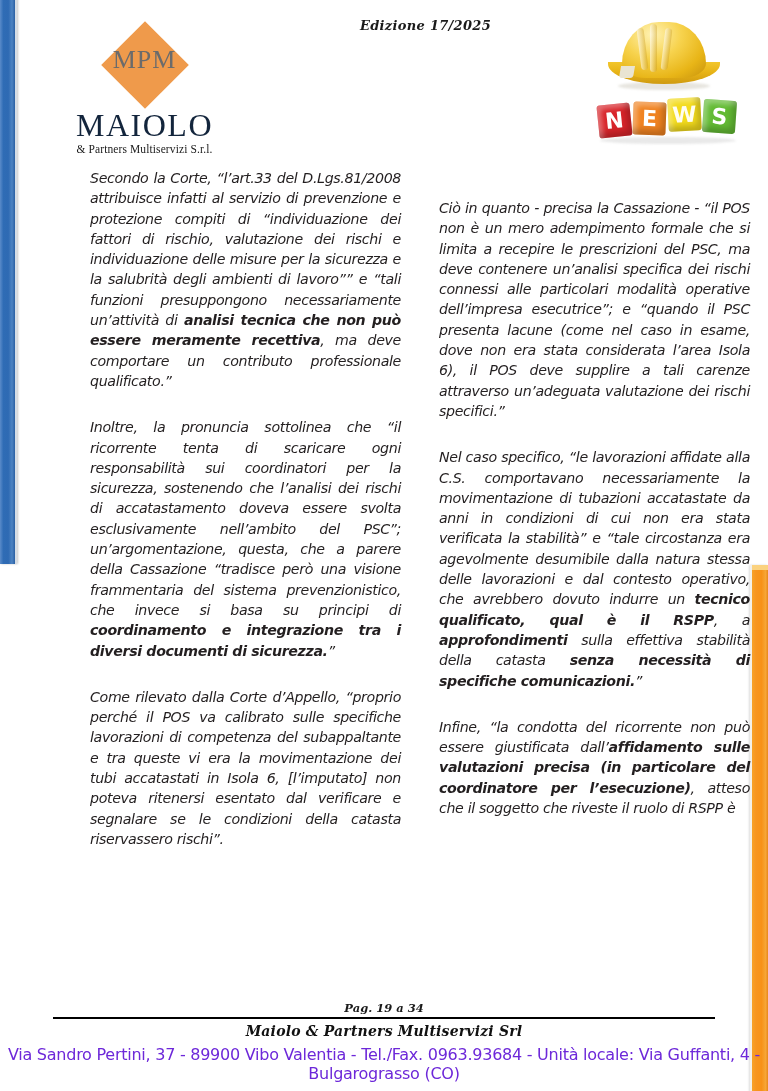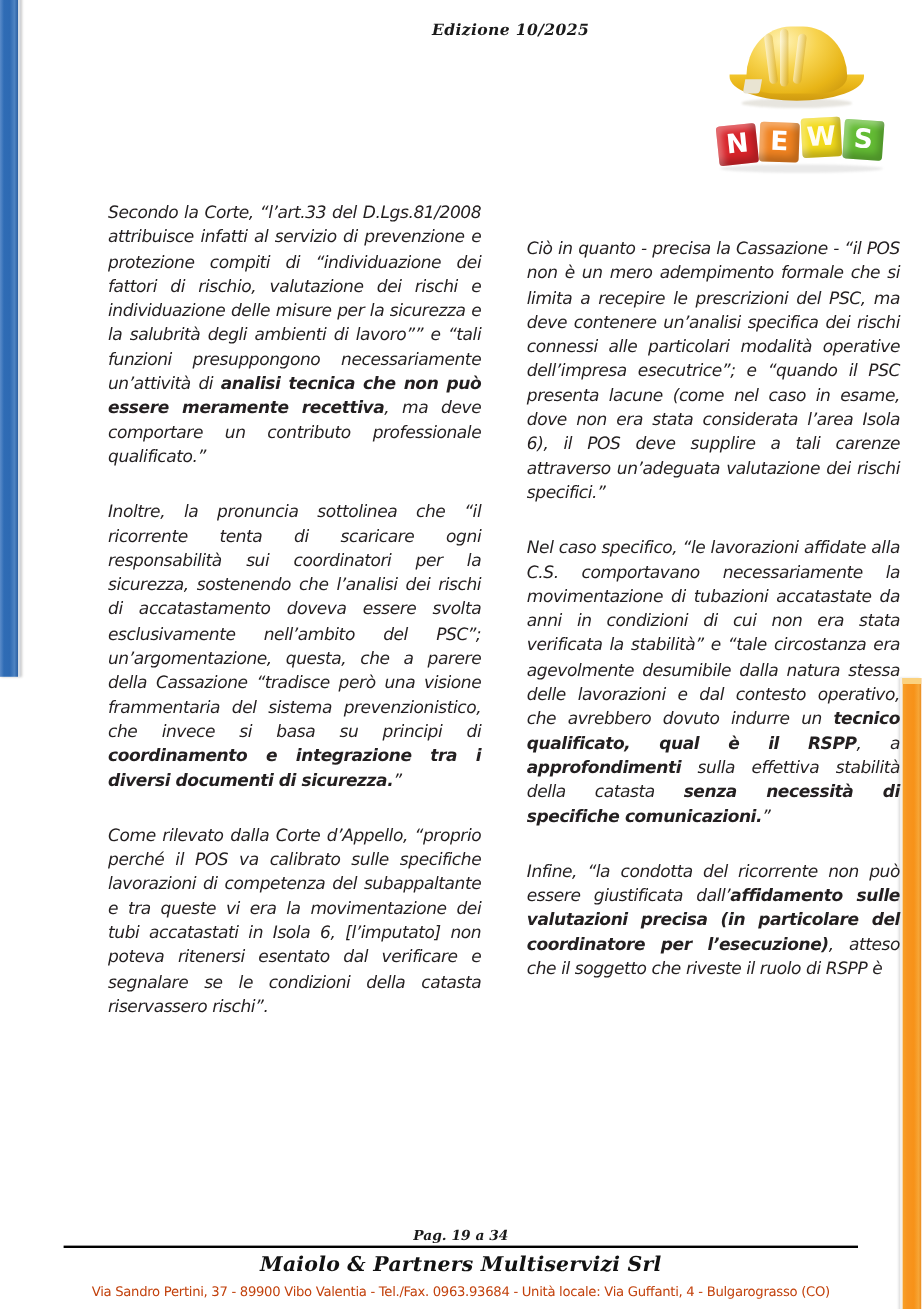--- a/index.html
+++ b/index.html
@@ -286,44 +286,52 @@
   .footer .rule {
     width: 662px;
     height: 2px;
     background: #000000;
     margin: 0 auto 4px auto;
   }
   .footer .company {
     font-family: "DejaVu Serif", serif;
     font-style: italic;
     font-weight: bold;
-    font-size: 17px;
+    font-size: 14px;
     color: #111111;
     letter-spacing: 0.2px;
     margin-bottom: 6px;
   }
   .footer .address {
     font-family: "DejaVu Sans", sans-serif;
-    font-size: 11px;
-    color: #c2410c;
+    font-size: 16px;
+    color: #6d28d9;
     letter-spacing: -0.25px;
   }
 </style>
 </head>
 <body>
 
 <div id="page">
 
   <div class="edge-bar-blue"></div>
   <div class="edge-bar-orange"></div>
 
   <div class="header">
 
-
-    <div class="edition">Edizione 10/2025</div>
+    <div class="logo-block">
+      <div class="logo-diamond">
+        <div class="dia"></div>
+        <div class="mpm">MPM</div>
+      </div>
+      <div class="logo-name">MAIOLO</div>
+      <div class="logo-sub">&amp; Partners Multiservizi S.r.l.</div>
+    </div>
+
+    <div class="edition">Edizione 17/2025</div>
 
 
     <div class="news-graphic">
       <div class="helmet">
         <div class="shadow"></div>
         <div class="brim"></div>
         <div class="dome"></div>
         <div class="ridge r2"></div>
         <div class="ridge r1"></div>
         <div class="ridge r3"></div>

